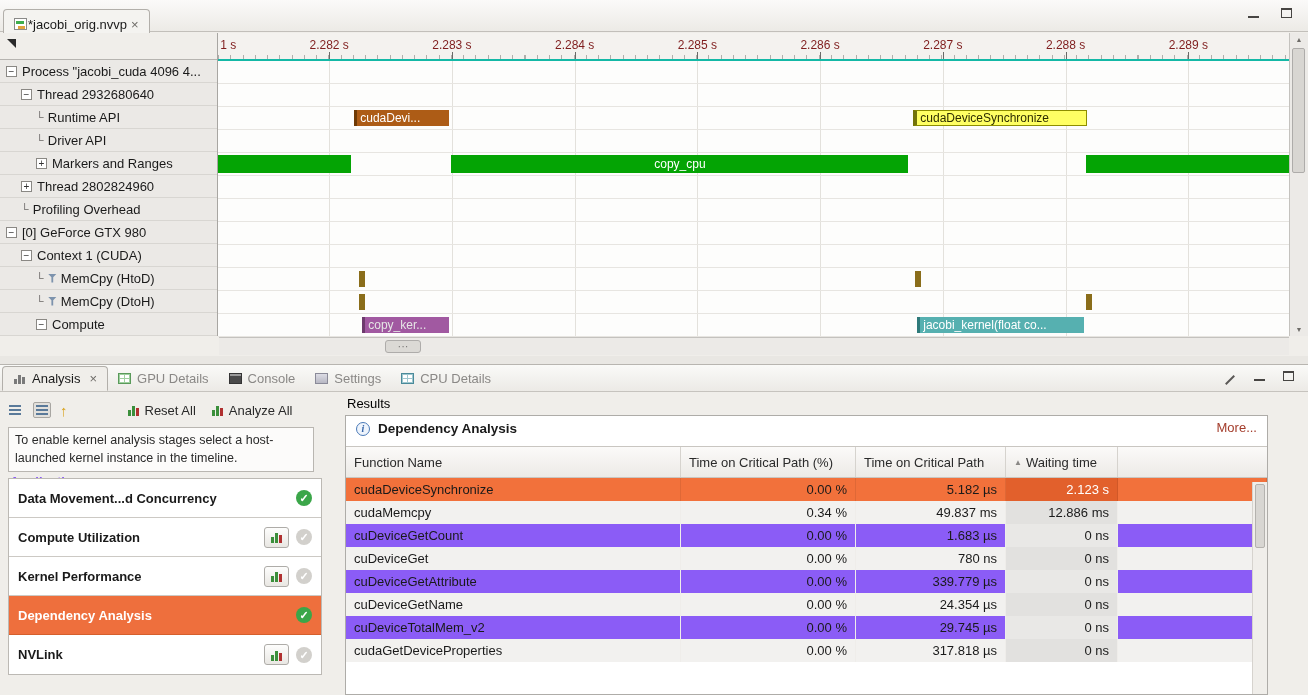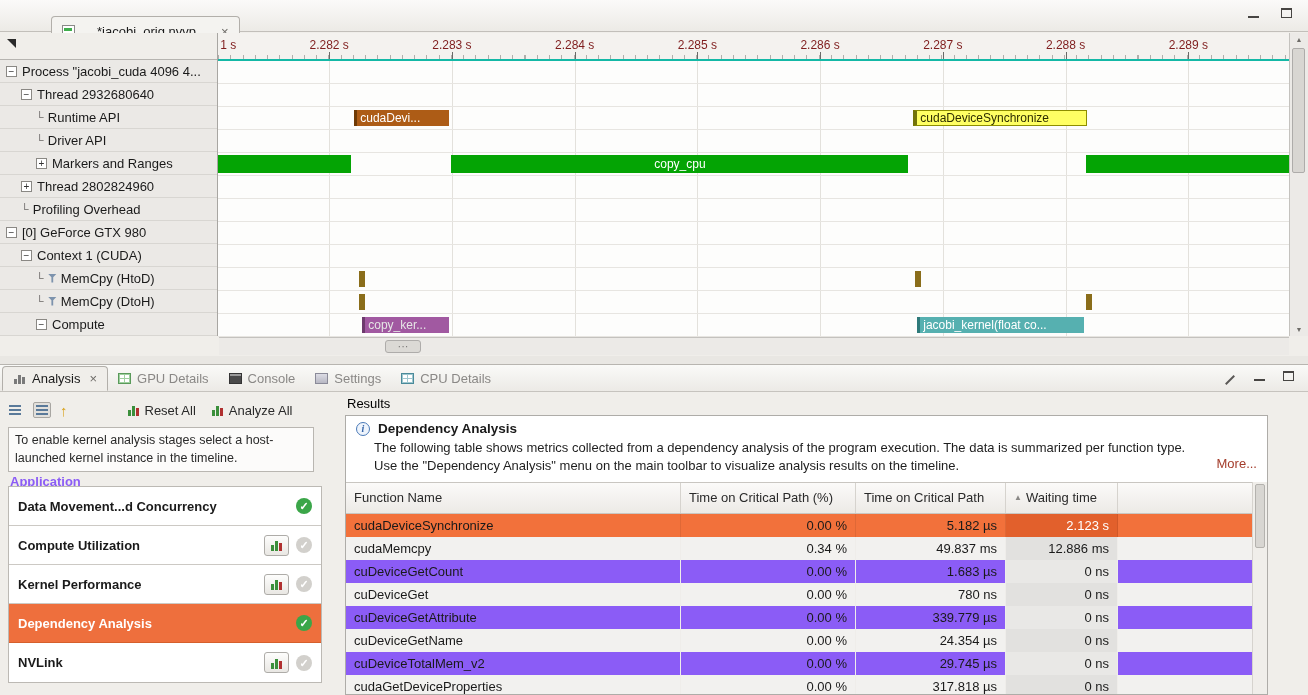--- a/index.html
+++ b/index.html
@@ -3,23 +3,23 @@
 <meta charset="utf-8">
 <style>
   html,body{margin:0;padding:0;background:#d8d6d2;}
   *{box-sizing:border-box;}
   #app{position:relative;width:1308px;height:695px;background:#f0eeea;overflow:hidden;
        font-family:"Liberation Sans",sans-serif;font-size:13px;color:#1a1a1a;}
 
   
   .tabbar-top{position:absolute;left:0;top:0;width:100%;height:32px;
       background:linear-gradient(#fbfaf9,#eceae6);border-bottom:1px solid #c2bfba;}
-  .top-tab{position:absolute;left:3px;top:16px;height:29px;display:flex;align-items:center;gap:22px;
+  .top-tab{position:absolute;left:3px;top:9px;height:29px;display:flex;align-items:center;gap:1px;
       padding:0 10px;background:#f4f3f0;border:1px solid #b2afaa;border-bottom:none;
-      border-radius:4px 4px 0 0;margin-left:48px;}
+      border-radius:4px 4px 0 0;}
   .doc-icon{width:13px;height:12px;border:1px solid #8a8a88;background:#fff;
       background-image:linear-gradient(#3fae4c,#3fae4c),linear-gradient(#e2a33c,#e2a33c);
       background-size:8px 3px,7px 3px;background-position:1px 2px,3px 7px;background-repeat:no-repeat;}
   .tab-close{color:#6e6c68;font-size:13px;margin-left:3px;}
   .win-controls{position:absolute;right:16px;top:8px;display:flex;gap:22px;align-items:center;}
   .min-shape{display:block;width:11px;height:2px;background:#474543;margin-top:8px;}
   .max-shape{display:block;width:11px;height:10px;border:1px solid #474543;border-top:2px solid #474543;}
 
   
   .timeline-body{position:absolute;left:0;top:33px;width:1289px;height:303px;display:flex;}
@@ -92,21 +92,21 @@
   .list-glyph{width:12px;height:10px;background:
       repeating-linear-gradient(to bottom,#5a7a9a 0 2px,transparent 2px 4px);}
   .up-arrow{color:#d9a420;font-weight:bold;font-size:15px;}
   .tool-btn{display:flex;align-items:center;gap:5px;color:#2a2a2a;padding:2px 3px;}
   .chart-icon{width:13px;height:12px;display:inline-block;flex:none;
       background-image:linear-gradient(#3b8f3b,#3b8f3b),linear-gradient(#3b8f3b,#3b8f3b),linear-gradient(#b03030,#b03030);
       background-size:3px 6px,3px 10px,3px 8px;background-position:1px 100%,5px 100%,9px 100%;background-repeat:no-repeat;}
   .hint-box{position:absolute;left:8px;top:34px;width:306px;border:1px solid #b9b6b1;background:#fcfbfa;
       padding:4px 6px;font-size:12.5px;line-height:1.4;color:#2a2a2a;}
   .app-label{position:absolute;left:10px;top:81px;font-weight:700;color:#8b5cf6;}
-  .stage-list{position:absolute;left:8px;top:93px;width:314px;border:1px solid #bcb9b4;background:#fff;}
+  .stage-list{position:absolute;left:8px;top:85px;width:314px;border:1px solid #bcb9b4;background:#fff;}
   .stage{height:39px;border-bottom:1px solid #ccc9c4;display:flex;align-items:center;
       padding:0 9px;font-weight:700;background:#fff;}
   .stage:last-child{border-bottom:none;}
   .stage.selected{background:var(--accent);color:#fff;border-color:#d55f2c;}
   .stage-icons{margin-left:auto;display:flex;align-items:center;gap:7px;}
   .check{width:16px;height:16px;border-radius:50%;color:#fff;font-size:11px;line-height:16px;
       text-align:center;flex:none;}
   .check.green{background:var(--check-green);}
   .check.gray{background:#d2d0cc;}
   .chart-btn{width:25px;height:21px;border:1px solid #aeaca8;border-radius:3px;
@@ -399,21 +399,20 @@
         </div>
 
       <div class="right-pane">
         <div class="results-label">Results</div>
         <div class="results-box">
           <div class="res-header">
             <span class="info-icon">i</span>
             <span class="res-title">Dependency Analysis</span>
           </div>
           <div class="res-desc">
-            <span>The following table shows metrics collected from a dependency analysis of the program execution. The data is summarized per function type. Use the "Dependency Analysis" menu on the main toolbar to visualize analysis results on the timeline.</span>
             <span class="more-link">More...</span>
           </div>
           <div class="thead">
               <div class="th c0">
                 <span>Function Name</span>
               </div>
               <div class="th c1">
                 <span>Time on Critical Path (%)</span>
               </div>
               <div class="th c2">

